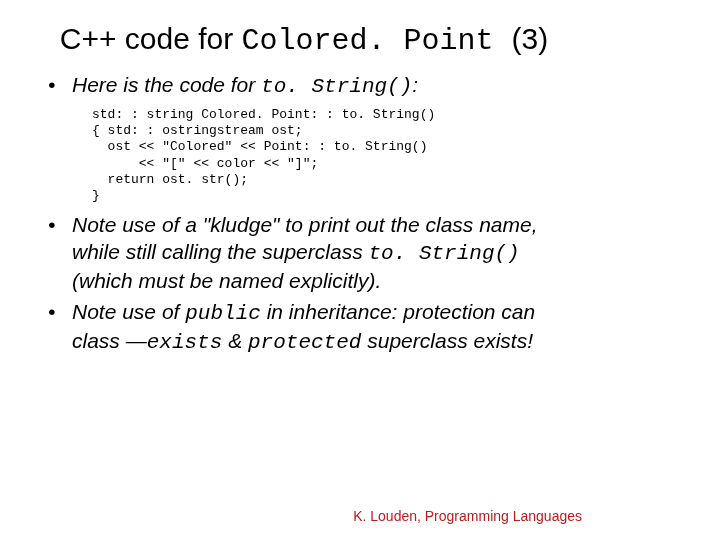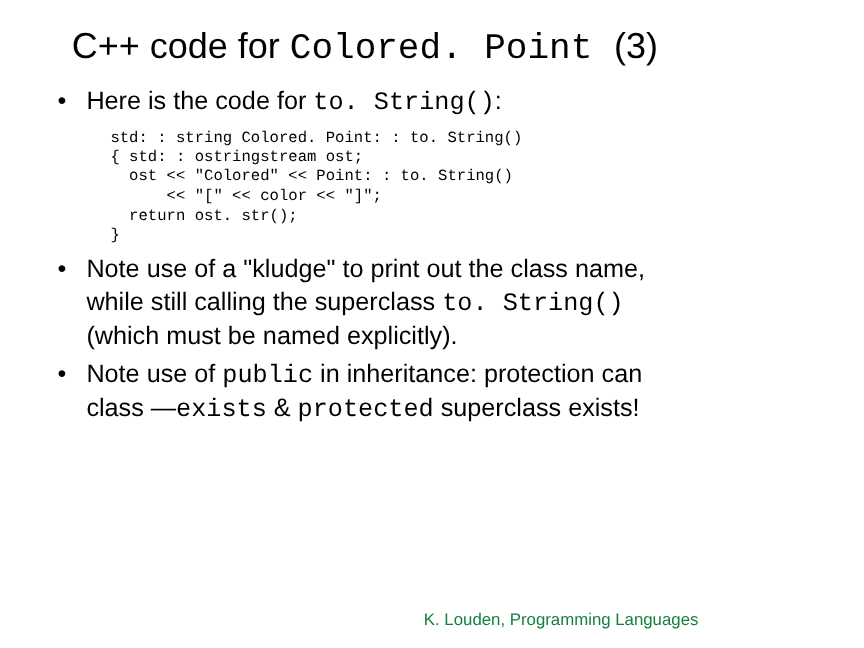--- a/index.html
+++ b/index.html
@@ -31,20 +31,21 @@
     list-style: none;
     padding: 0;
     margin: 0 0 0 6px;
   }
   ul.bullets > li {
     position: relative;
     padding-left: 26px;
     font-size: 21px;
     line-height: 1.28;
     margin-bottom: 4px;
+    font-style: italic;
   }
   ul.bullets > li::before {
     content: "•";
     position: absolute;
     left: 2px;
     top: 0;
     font-size: 21px;
   }
   .mono {
     font-family: "Courier New", Courier, monospace;
@@ -54,21 +55,21 @@
     font-size: 13px;
     line-height: 1.25;
     margin: 6px 0 8px 52px;
     white-space: pre;
   }
   .footer {
     position: absolute;
     right: 42px;
     bottom: 16px;
     font-size: 14px;
-    color: #15803d;
+    color: #b91c1c;
   }
 </style>
 </head>
 <body>
 
 <div class="slide">
 
   <h1 class="title">
     <span>C++ code for </span><span class="mono">Colored. Point </span><span>(3)</span>
   </h1>

